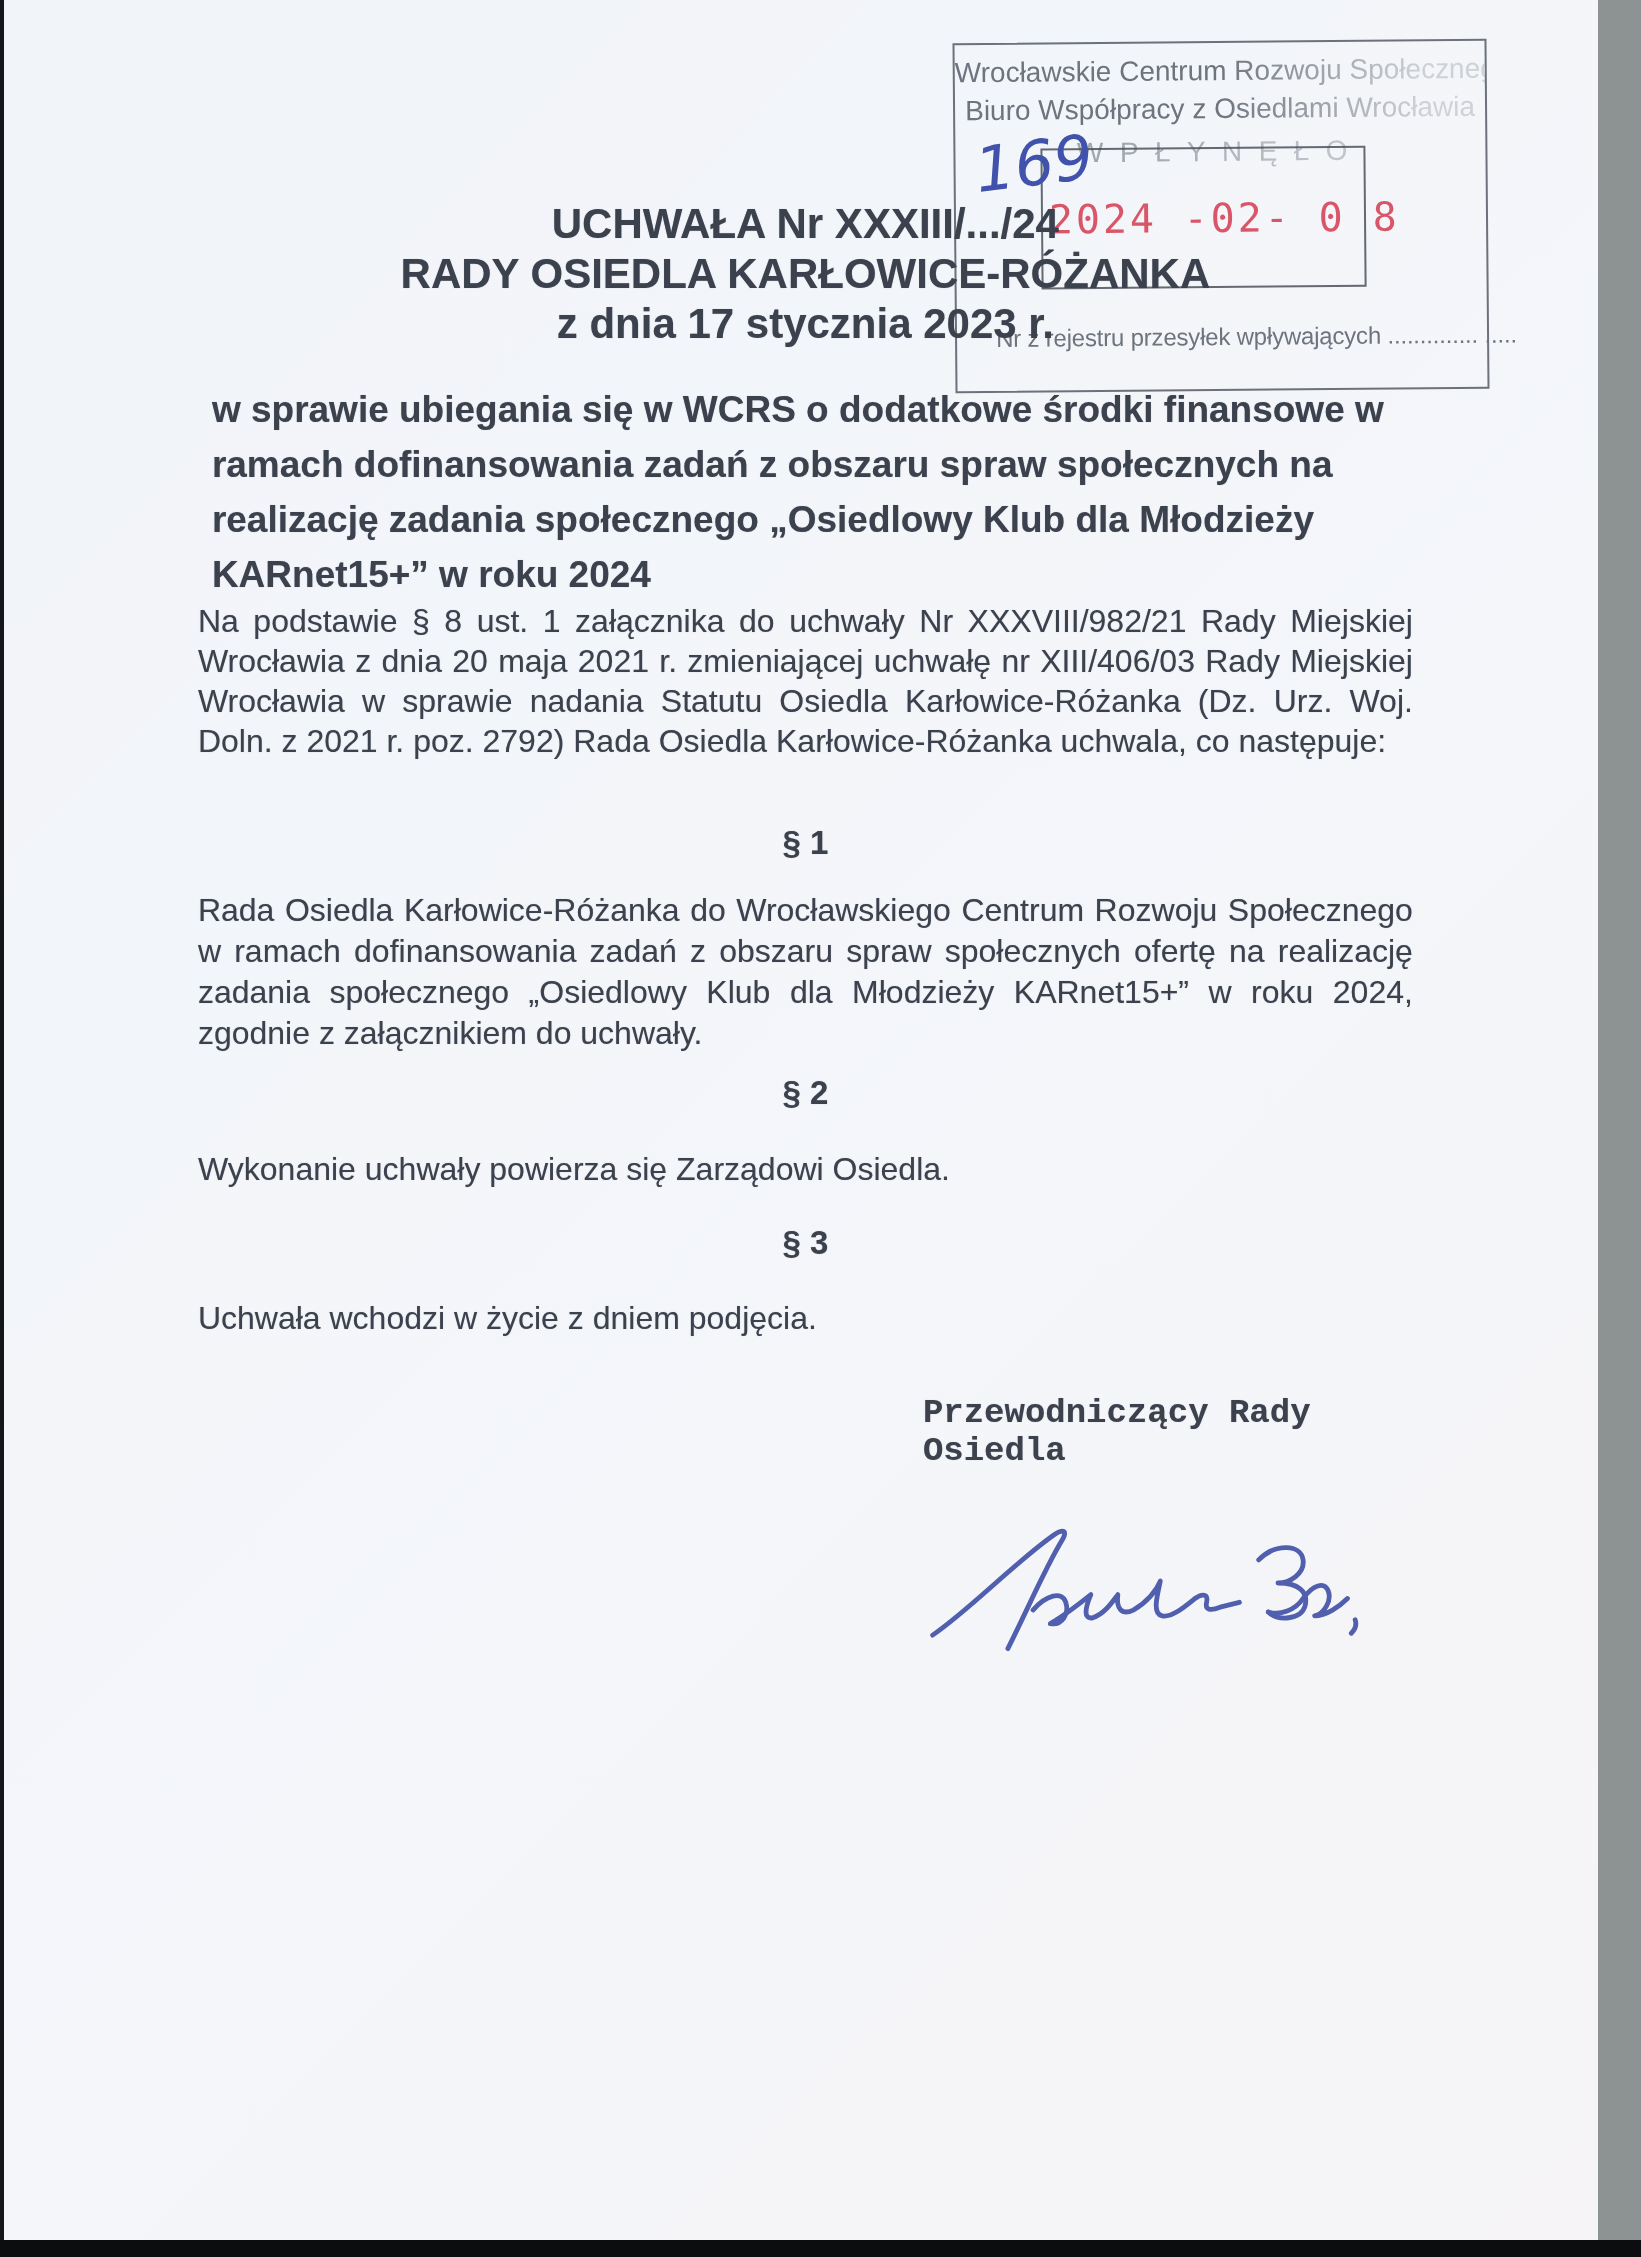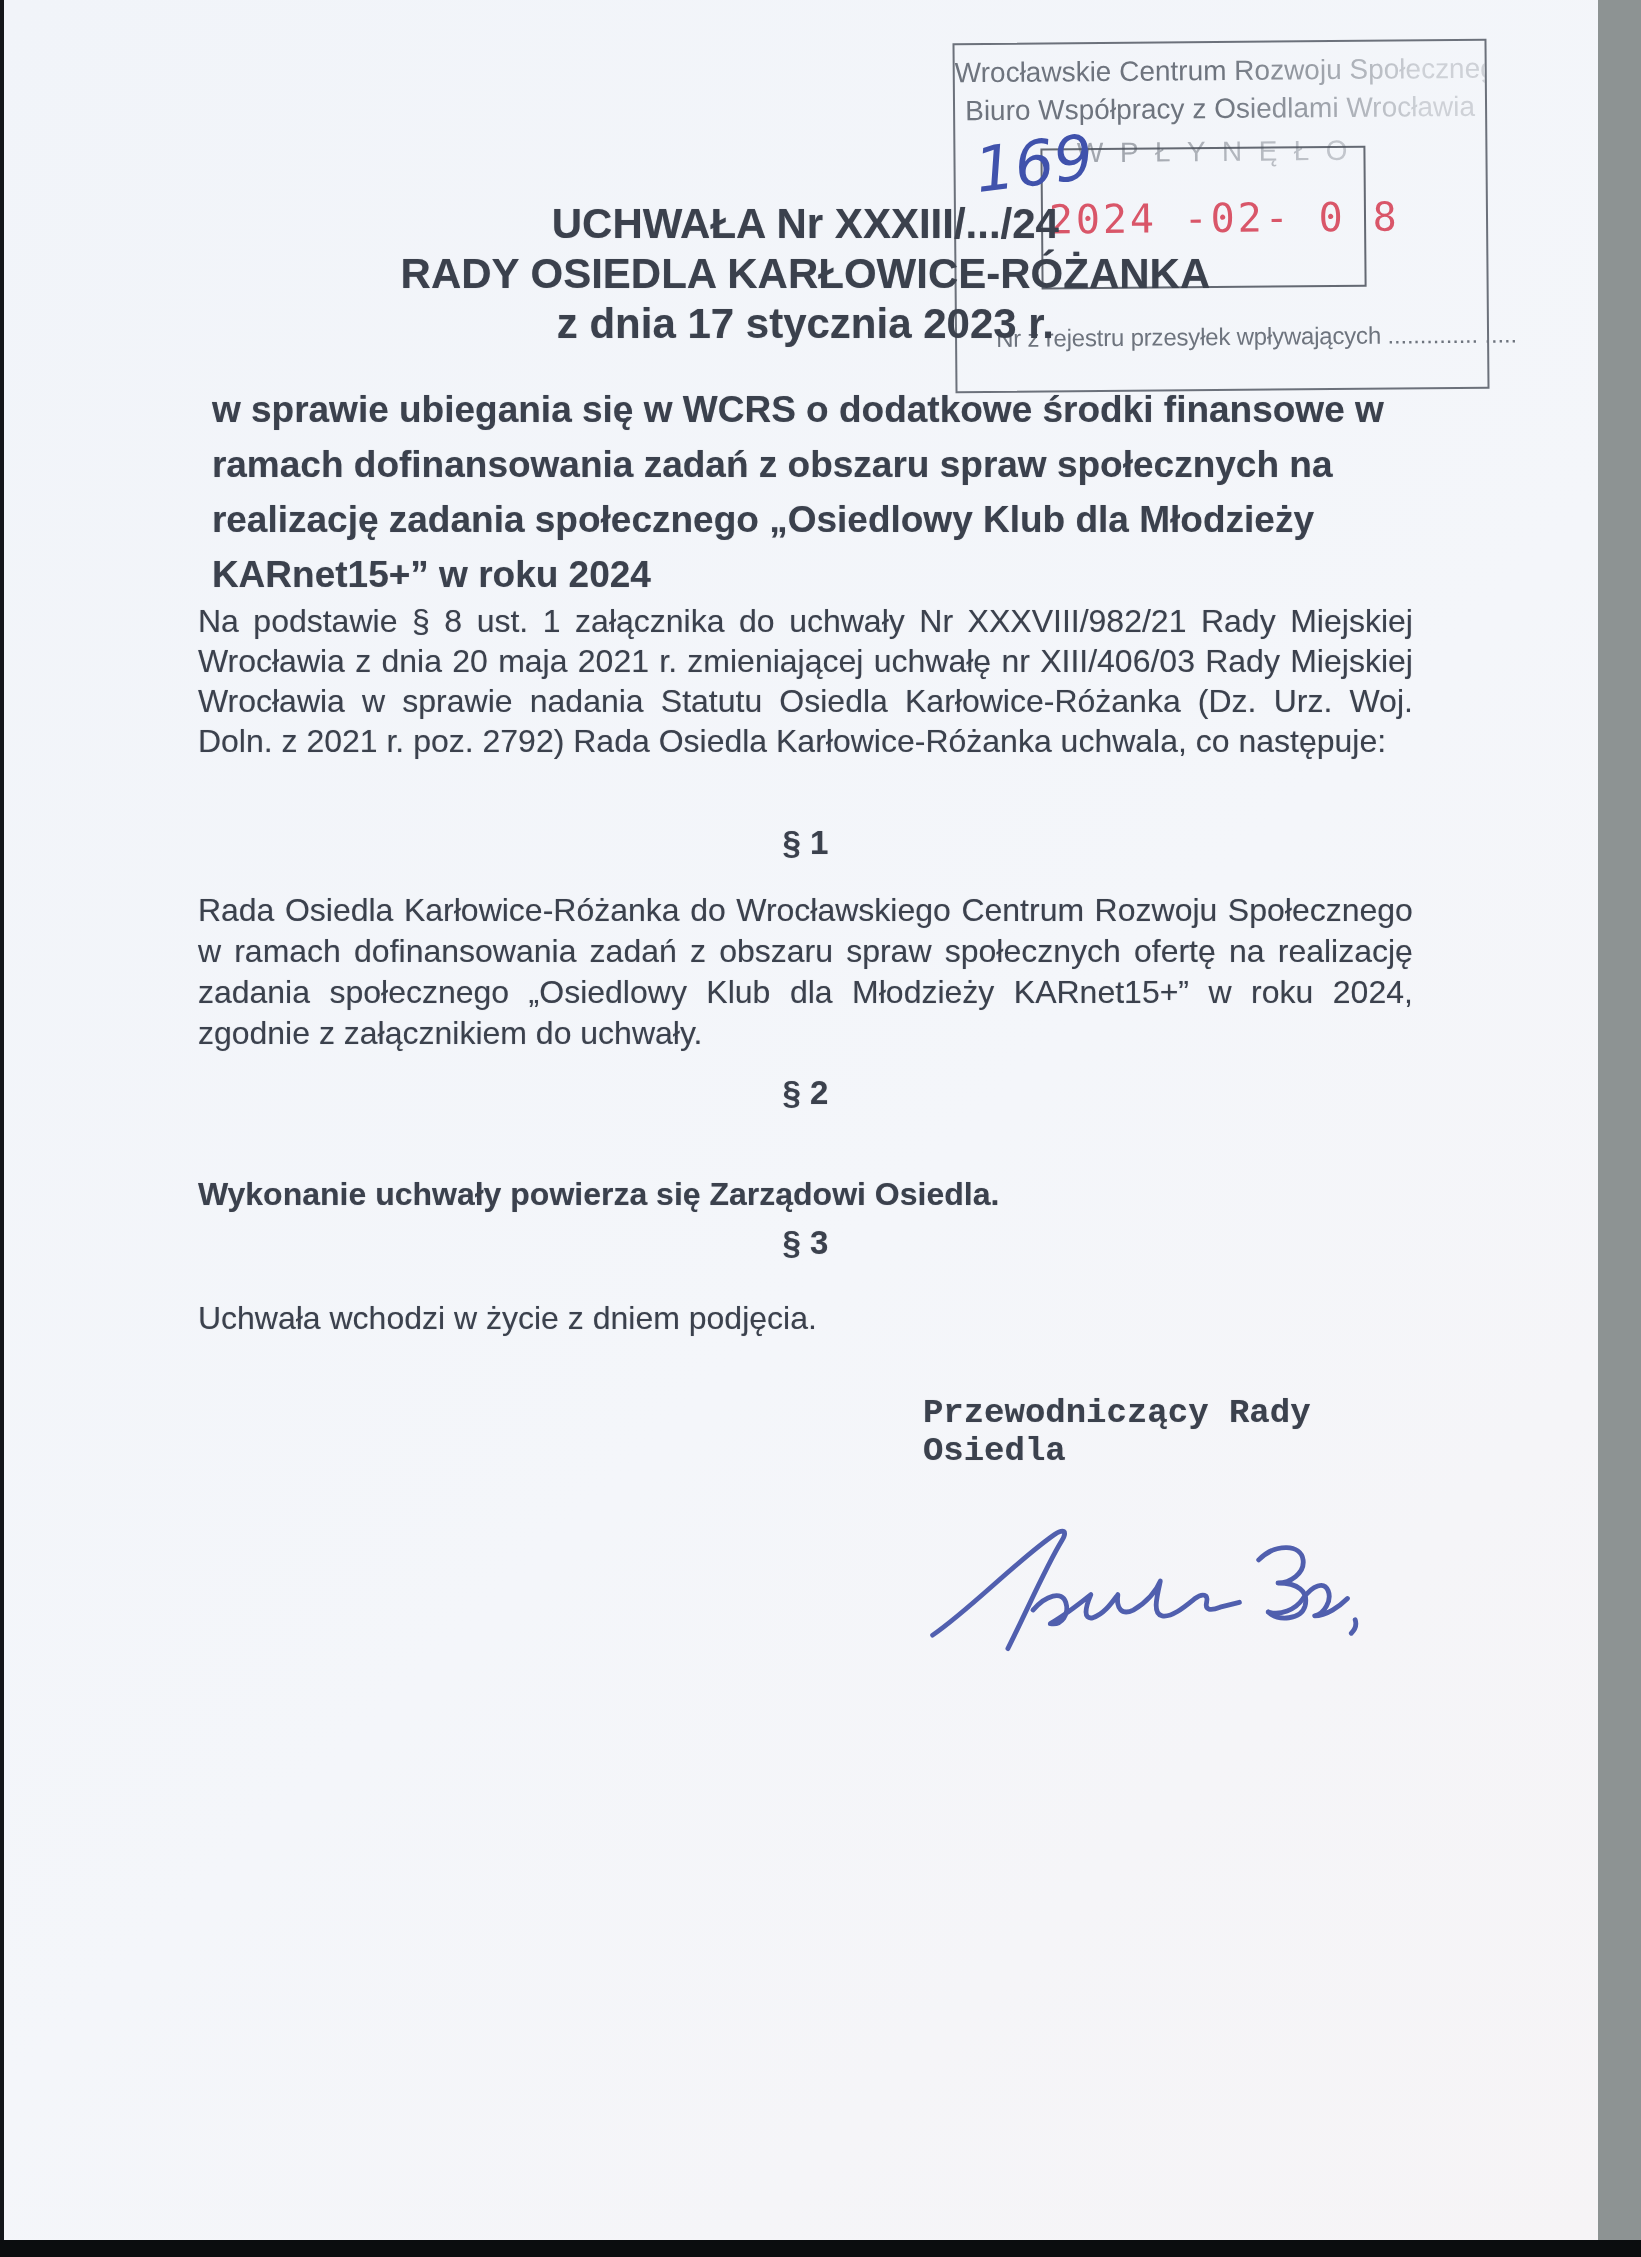--- a/index.html
+++ b/index.html
@@ -51,21 +51,21 @@
     font-weight:bold;font-size:42px;line-height:50px;}
   .subject{position:absolute;left:208px;top:382px;width:1188px;
     font-weight:bold;font-size:37px;line-height:55px;}
   .preamble{position:absolute;left:194px;top:601px;width:1215px;
     font-size:32px;line-height:40px;text-align:justify;}
   .sec-heading{position:absolute;left:194px;width:1215px;text-align:center;font-weight:bold;font-size:33px;}
   .sec-body{position:absolute;left:194px;width:1215px;font-size:32px;line-height:41px;text-align:justify;}
   #sec1-heading{top:824px;}
   #sec1-body{top:890px;}
   #sec2-heading{top:1074px;}
-  #sec2-body{top:1174px;font-weight:bold;}
+  #sec2-body{top:1149px;}
   #sec3-heading{top:1224px;}
   #sec3-body{top:1298px;}
   .sig-role{position:absolute;left:919px;top:1394px;width:494px;text-align:left;font-weight:bold;font-size:34px;font-family:Liberation Mono, monospace;}
   .sig-name{position:absolute;left:919px;top:1456px;width:494px;text-align:center;font-size:33px;}
   .sig-ink{position:absolute;left:915px;top:1502px;width:444px;height:164px;z-index:3;}
 </style>
 </head>
 <body>
 
 <div class="scan-strip-right"></div>

